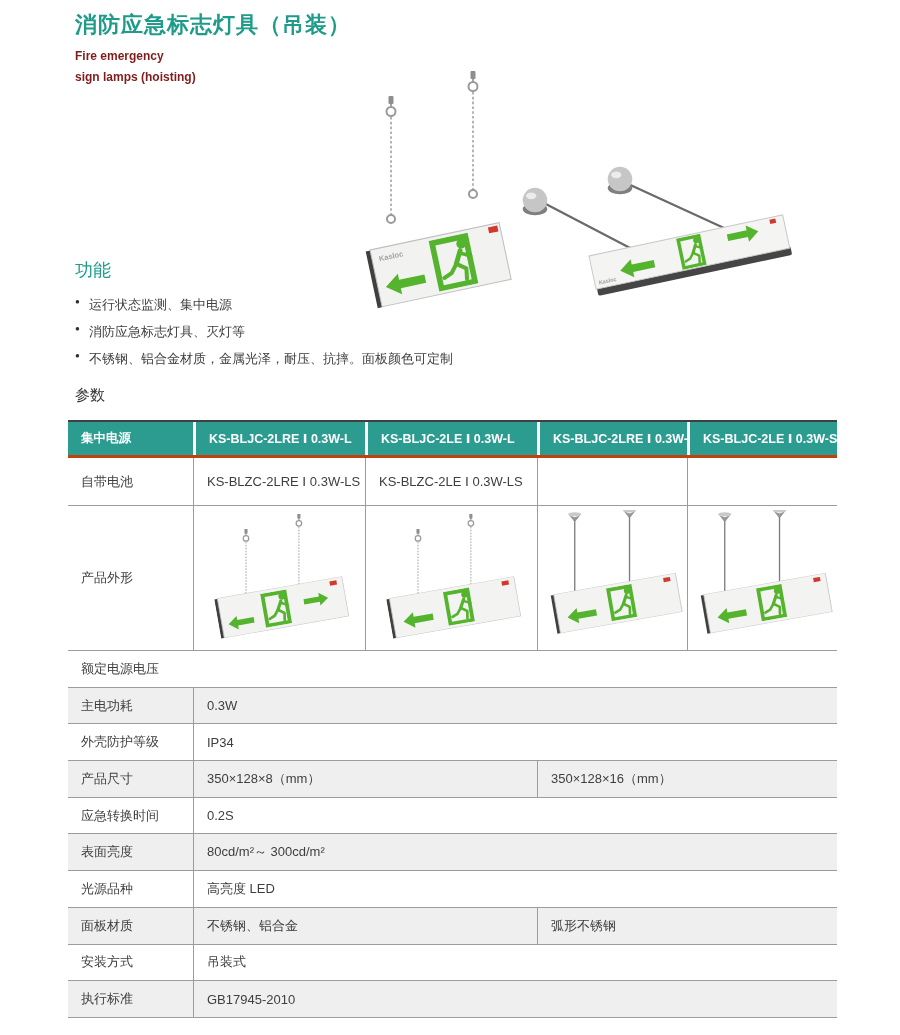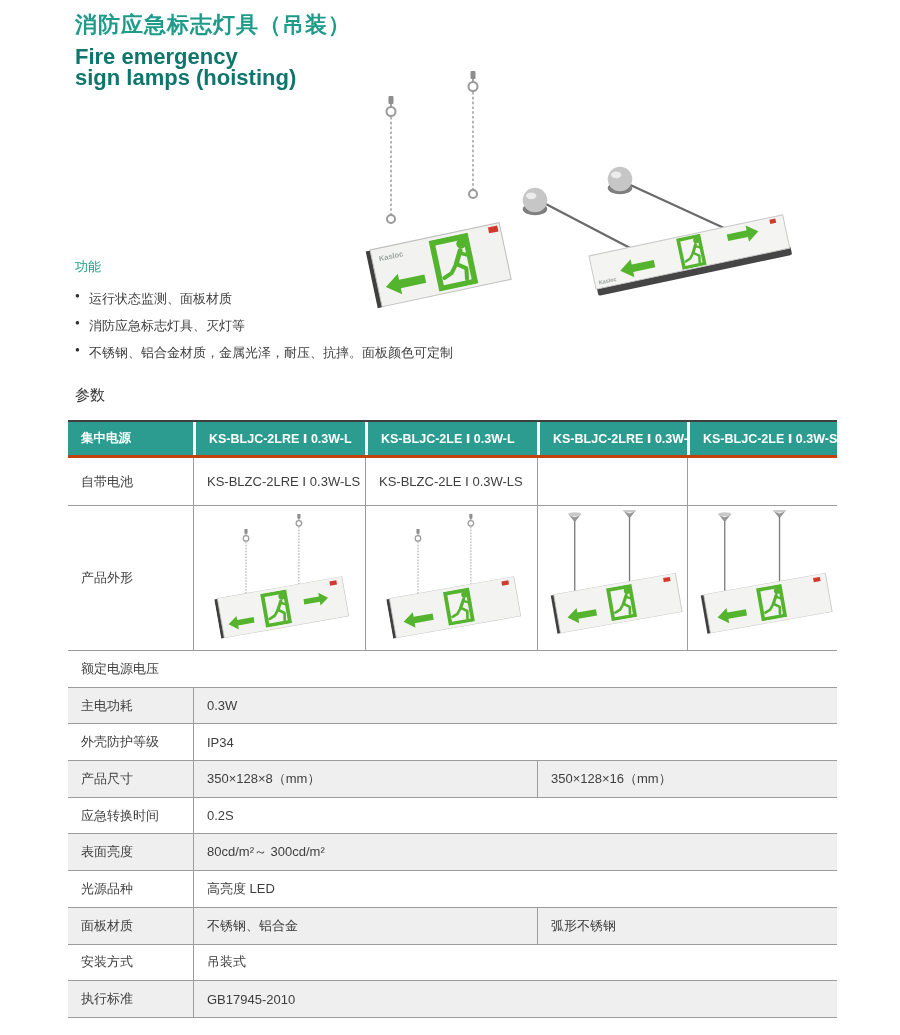--- a/index.html
+++ b/index.html
@@ -3,29 +3,29 @@
 <meta charset="utf-8">
 <style>
   * { margin:0; padding:0; box-sizing:border-box; }
   html,body { width:900px; height:1035px; background:#ffffff; overflow:hidden;
               font-family:"Liberation Sans","DejaVu Sans",sans-serif; }
   .page { position:relative; width:900px; height:1035px; background:#fff; }
 
   
   .title-block { position:absolute; left:75px; top:10px; }
   .title-zh { font-size:22px; font-weight:bold; color:#1f9b8a; letter-spacing:1px; }
-  .title-en { margin-top:6px; font-size:22px; font-weight:bold; color:#0f766e; line-height:21px; }
+  .title-en { margin-top:6px; font-size:12px; font-weight:bold; color:#7f1d1d; line-height:21px; }
 
   
   .hero1 { position:absolute; left:328px; top:38px; }
   .hero2 { position:absolute; left:512px; top:146px; }
 
   
   .features { position:absolute; left:75px; top:258px; width:430px; }
-  .features-heading { font-size:13px; color:#1f9b8a; font-weight:normal; }
+  .features-heading { font-size:18px; color:#1f9b8a; font-weight:normal; }
   .feature-list { list-style:none; margin-top:14px; }
   .feature-list li { position:relative; padding-left:14px; font-size:13px; color:#3e3e3e; margin-bottom:9px; white-space:nowrap; }
   .feature-list li::before { content:"●"; position:absolute; left:0; top:1px; font-size:8px; color:#2e2e2e; }
 
   
   .params-heading { position:absolute; left:75px; top:386px; font-size:15px; color:#343434; font-weight:normal; }
 
   
   .spec-table { position:absolute; left:68px; top:420px; width:769px;
                 border-top:2px solid #3f3f3f; font-size:13px; color:#3e3e3e; }
@@ -142,21 +142,21 @@
       <use href="#arr-l" x="26" y="11" width="38" height="20"></use>
       <use href="#exit-man" x="88" y="1" width="32" height="32"></use>
       <use href="#arr-r" x="138" y="2" width="34" height="18"></use>
       <rect x="184" y="2" width="6" height="4.5" fill="#d0392b"></rect>
     </g>
   </svg>
 
   <div class="features">
     <div class="features-heading">功能</div>
     <ul class="feature-list">
-      <li>运行状态监测、面板材质</li>
+      <li>运行状态监测、集中电源</li>
       <li>消防应急标志灯具、灭灯等</li>
       <li>不锈钢、铝合金材质，金属光泽，耐压、抗摔。面板颜色可定制</li>
     </ul>
   </div>
 
   <div class="params-heading">参数</div>
 
   <div class="spec-table">
 
     <div class="t-row thead">

